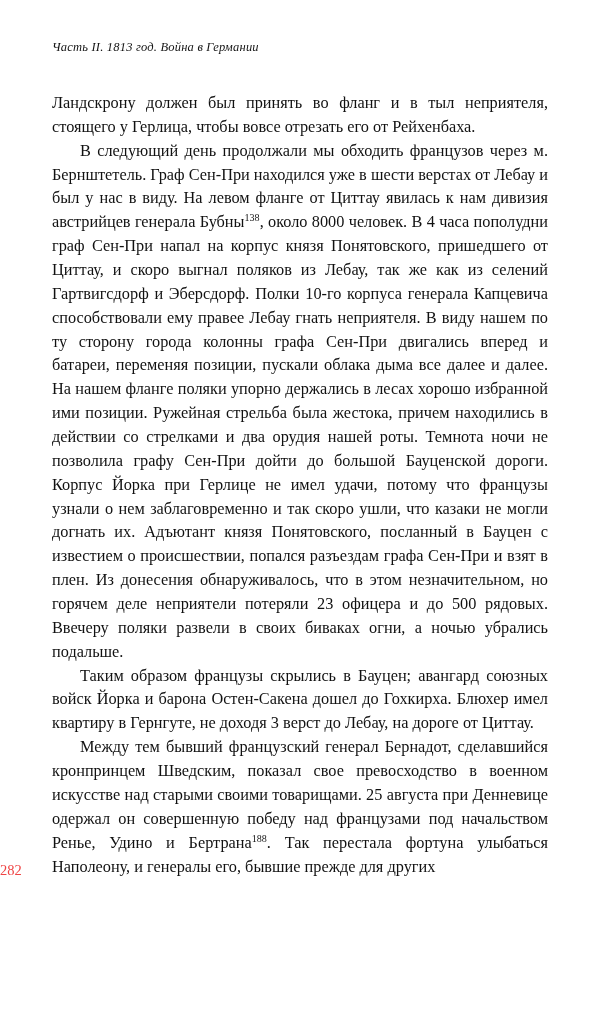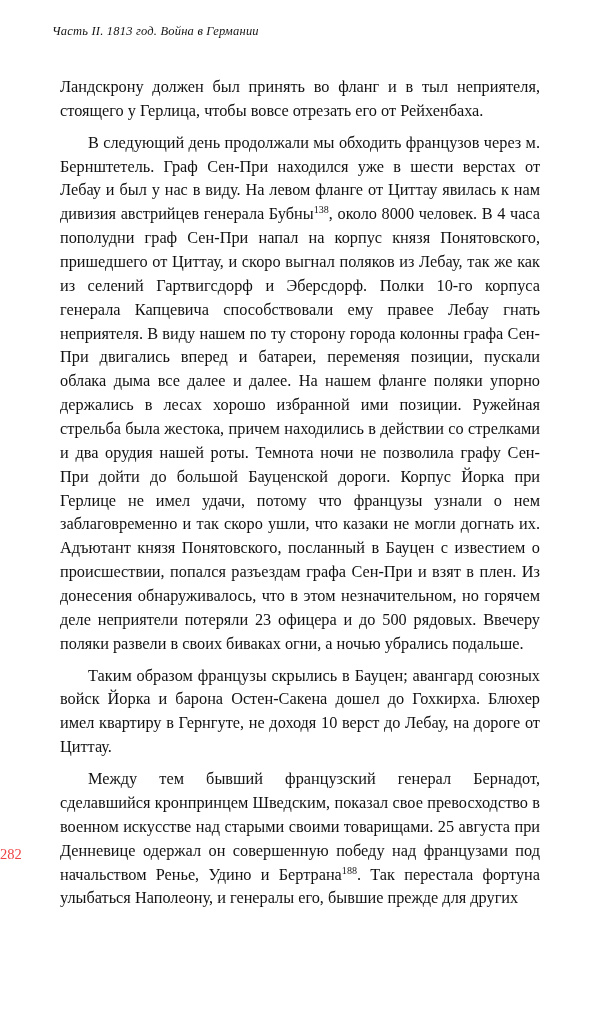--- a/index.html
+++ b/index.html
@@ -11,21 +11,21 @@
     width: 600px;
     height: 1017px;
     font-family: "Liberation Serif", serif;
     color: #1a1a1a;
     position: relative;
     overflow: hidden;
   }
   .page {
     position: absolute;
     left: 0;
-    top: 0;
+    top: 16px;
     width: 600px;
     height: 891px;
     box-sizing: border-box;
     padding: 24px 52px 20px 52px;
   }
   .running-head {
     font-size: 12.5px;
     font-style: italic;
     font-family: "Liberation Serif", serif;
     letter-spacing: 0.2px;
@@ -35,21 +35,21 @@
   }
   .body-text {
     font-size: 16.3px;
     line-height: 1.465;
     text-align: justify;
     text-justify: inter-word;
     hyphens: manual;
     color: #111111;
   }
   .body-text p {
-    margin: 8px;
+    margin: 0;
     text-indent: 0;
   }
   .body-text p.indent {
     text-indent: 28px;
   }
   sup {
     font-size: 0.62em;
     vertical-align: super;
     line-height: 0;
   }
@@ -66,19 +66,19 @@
 </head>
 <body>
 
 <div class="page">
 
   <div class="running-head">Часть II. 1813 год. Война в Германии</div>
 
   <div class="body-text">
       <p>Ландскрону должен был принять во фланг и в тыл неприятеля, стоящего у Герлица, чтобы вовсе отрезать его от Рейхенбаха.</p>
       <p class="indent">В следующий день продолжали мы обходить французов через м. Бернштетель. Граф Сен-При находился уже в шести верстах от Лебау и был у нас в виду. На левом фланге от Циттау явилась к нам дивизия австрийцев генерала Бубны<sup>138</sup>, около 8000 человек. В 4 часа пополудни граф Сен-При напал на корпус князя Понятовского, пришедшего от Циттау, и скоро выгнал поляков из Лебау, так же как из селений Гартвигсдорф и Эберсдорф. Полки 10-го корпуса генерала Капцевича способствовали ему правее Лебау гнать неприятеля. В виду нашем по ту сторону города колонны графа Сен-При двигались вперед и батареи, переменяя позиции, пускали облака дыма все далее и далее. На нашем фланге поляки упорно держались в лесах хорошо избранной ими позиции. Ружейная стрельба была жестока, причем находились в действии со стрелками и два орудия нашей роты. Темнота ночи не позволила графу Сен-При дойти до большой Бауценской дороги. Корпус Йорка при Герлице не имел удачи, потому что французы узнали о нем заблаговременно и так скоро ушли, что казаки не могли догнать их. Адъютант князя Понятовского, посланный в Бауцен с известием о происшествии, попался разъездам графа Сен-При и взят в плен. Из донесения обнаруживалось, что в этом незначительном, но горячем деле неприятели потеряли 23 офицера и до 500 рядовых. Ввечеру поляки развели в своих биваках огни, а ночью убрались подальше.</p>
-      <p class="indent">Таким образом французы скрылись в Бауцен; авангард союзных войск Йорка и барона Остен-Сакена дошел до Гохкирха. Блюхер имел квартиру в Гернгуте, не доходя 10 верст до Лебау, на дороге от Циттау.</p>
+      <p class="indent">Таким образом французы скрылись в Бауцен; авангард союзных войск Йорка и барона Остен-Сакена дошел до Гохкирха. Блюхер имел квартиру в Гернгуте, не доходя 3 верст до Лебау, на дороге от Циттау.</p>
       <p class="indent">Между тем бывший французский генерал Бернадот, сделавшийся кронпринцем Шведским, показал свое превосходство в военном искусстве над старыми своими товарищами. 25 августа при Денневице одержал он совершенную победу над французами под начальством Ренье, Удино и Бертрана<sup>188</sup>. Так перестала фортуна улыбаться Наполеону, и генералы его, бывшие прежде для других</p>
     </div>
 
   <div class="folio">282</div>
 
 </div>
 
 </body></html>

